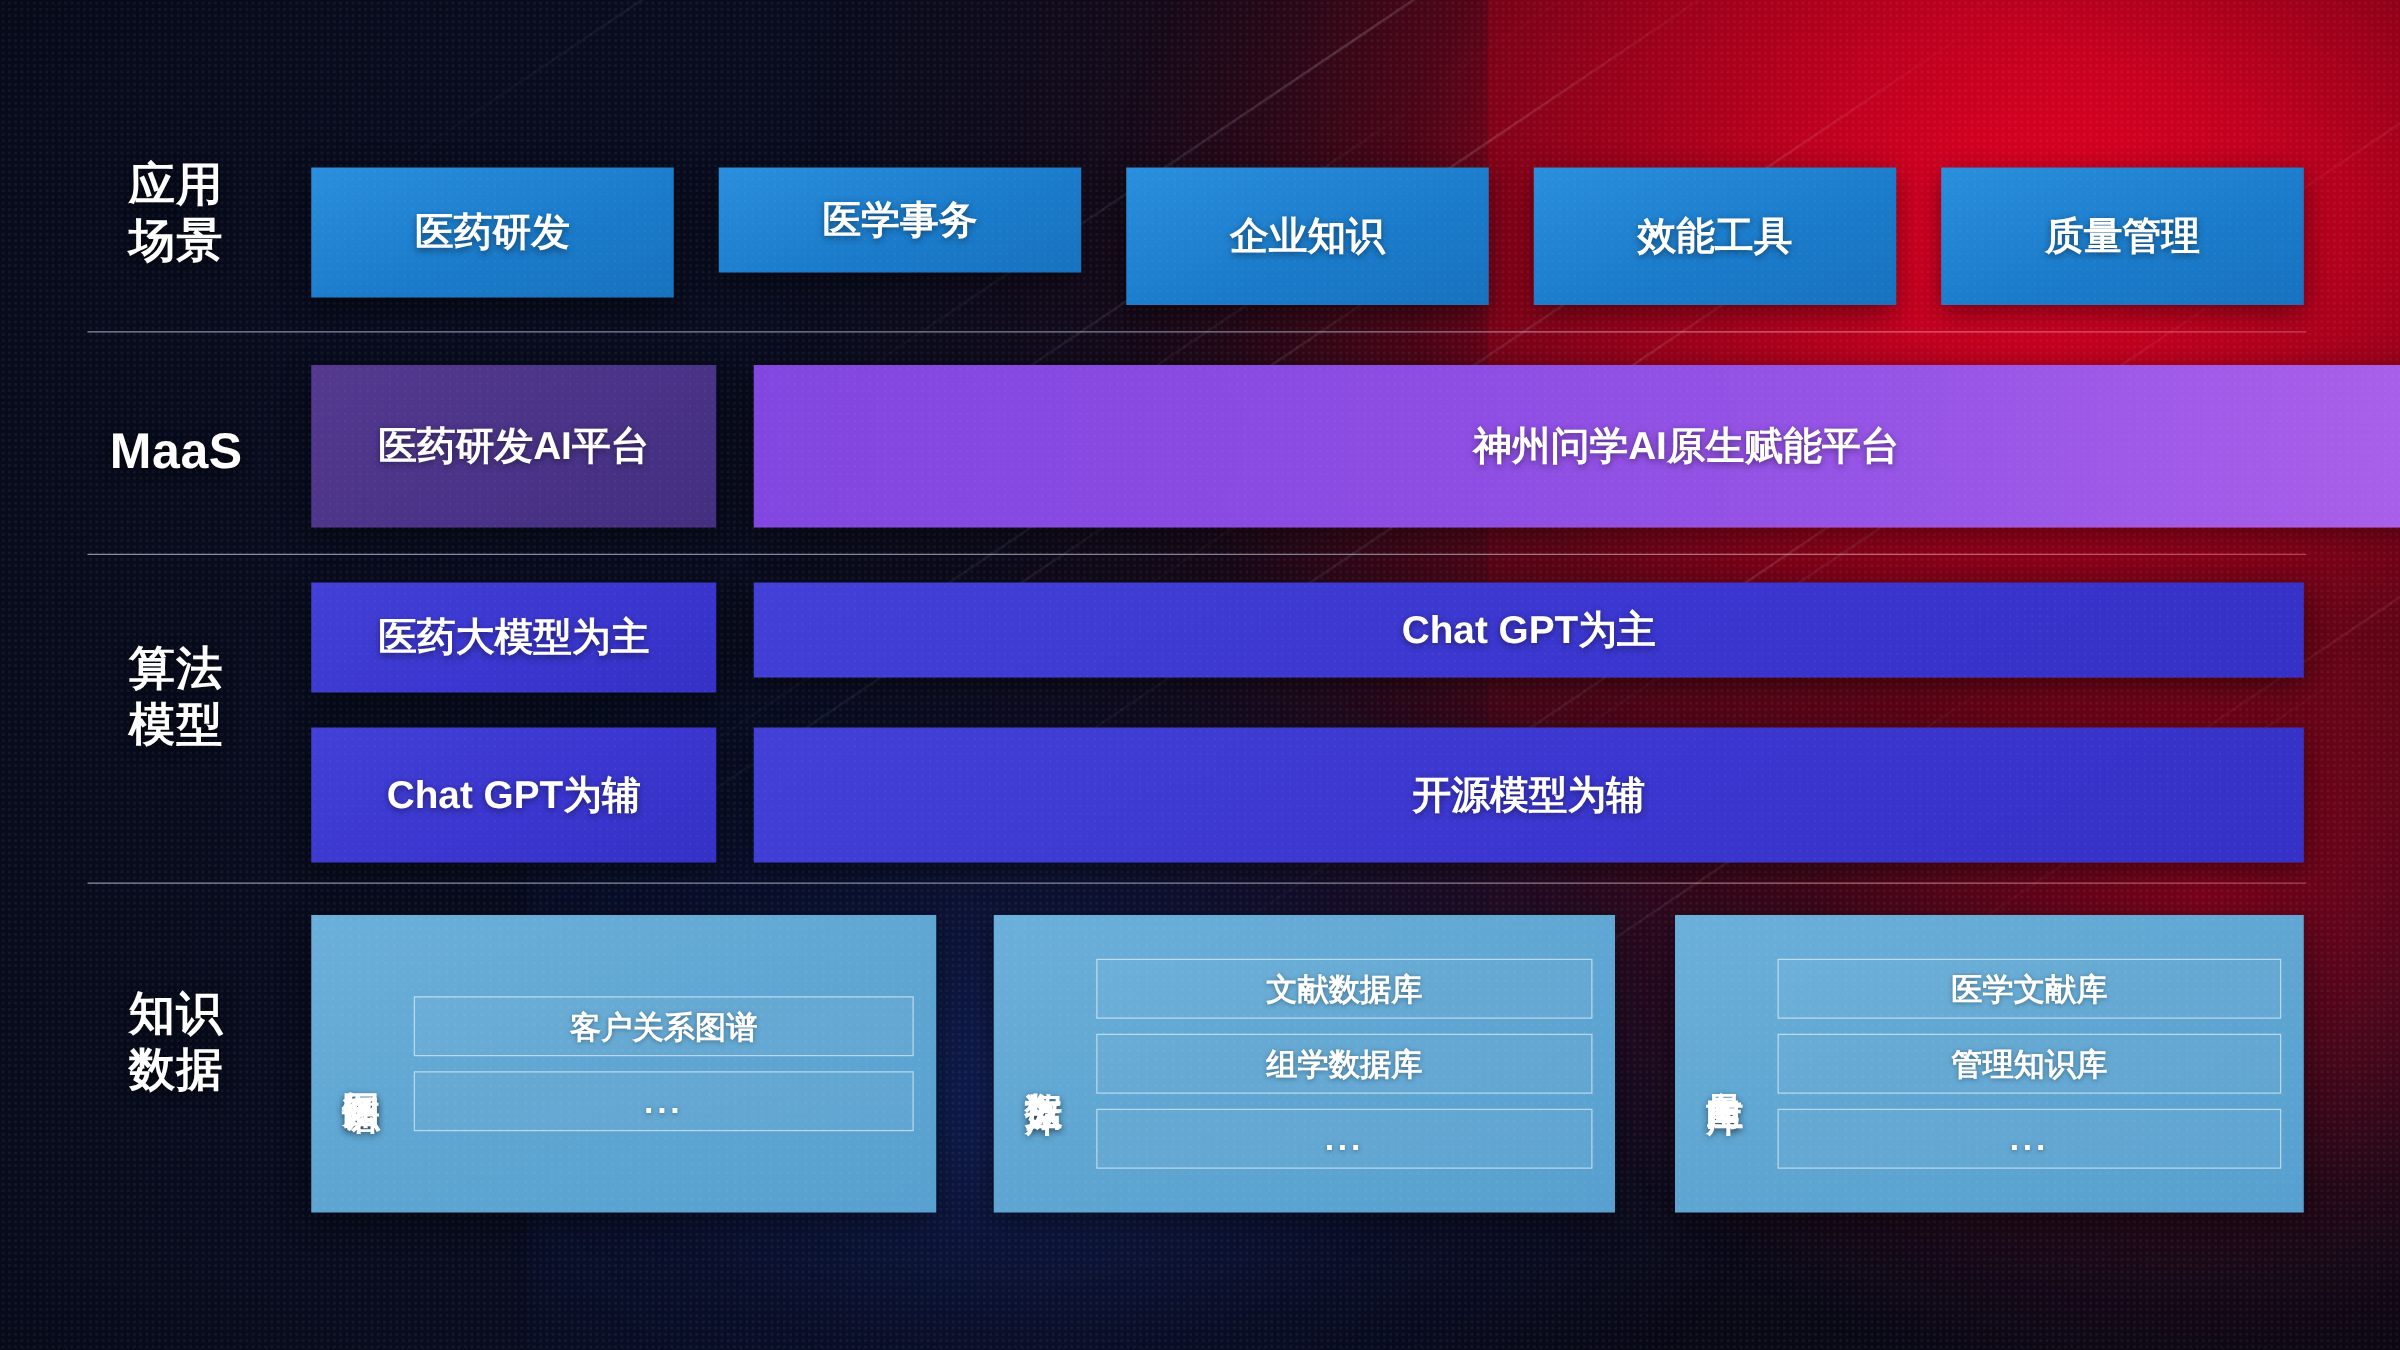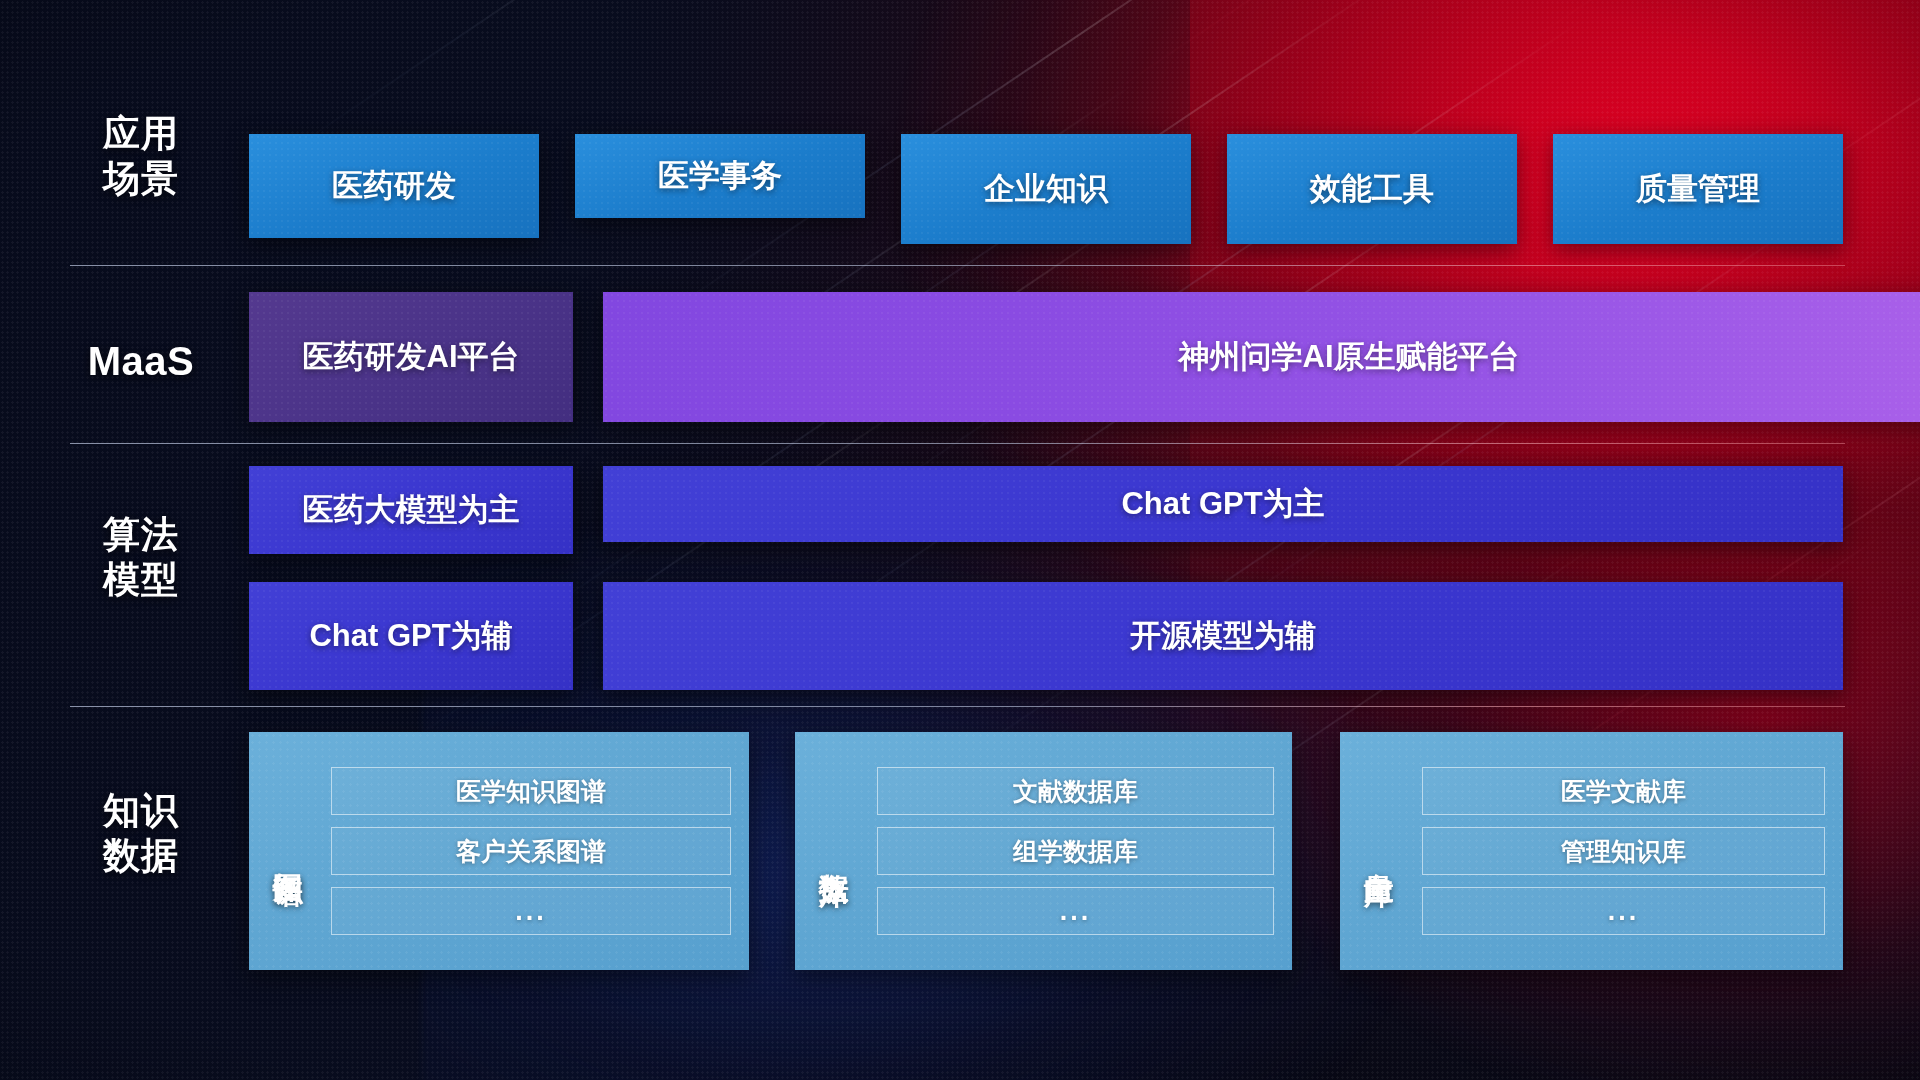--- a/index.html
+++ b/index.html
@@ -196,21 +196,21 @@
       <div class="streak red" style="left: 1620px; top: 300px; width: 520px; transform: rotate(-34deg); opacity: 0.3;"></div>
       <div class="streak" style="left: 980px; top: 960px; width: 760px; transform: rotate(-34deg); opacity: 0.24;"></div>
       <div class="streak red" style="left: 1340px; top: 900px; width: 660px; transform: rotate(-34deg); opacity: 0.22;"></div>
     </div>
   <div class="dots"></div>
   <div class="vignette"></div>
 </div>
 
 <div id="diagram">
 
-  <div class="row-label" style="left:66px; top:111px;text-align:center;">
+  <div class="row-label" style="left:66px; top:125px;text-align:center;">
     <div>应用</div>
     <div>场景</div>
   </div>
 
   <div class="box app-box" style="left:249px; top:134px; width:290px; height:104px;">
     <span>医药研发</span>
   </div>
   <div class="box app-box" style="left:575px; top:134px; width:290px; height:84px;">
     <span>医学事务</span>
   </div>
@@ -261,23 +261,20 @@
 
   <div class="row-label" style="left:66px; top:788px;">
     <div>知识</div>
     <div>数据</div>
   </div>
 
   <div class="kpanel" style="left:249px; top:732px; width:500px; height:238px;">
     <div class="kpanel-label">知识图谱</div>
     <div class="kpanel-items">
       <div class="kitem">
-        <span>医学知识图谱</span>
-      </div>
-      <div class="kitem">
         <span>客户关系图谱</span>
       </div>
       <div class="kitem ellipsis">
         <span>...</span>
       </div>
     </div>
   </div>
 
   <div class="kpanel" style="left:795px; top:732px; width:497px; height:238px;">
     <div class="kpanel-label">数据库</div>

